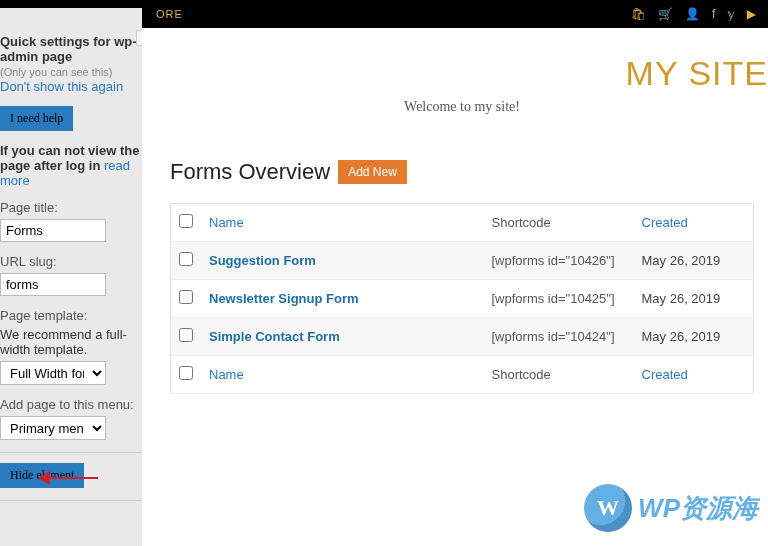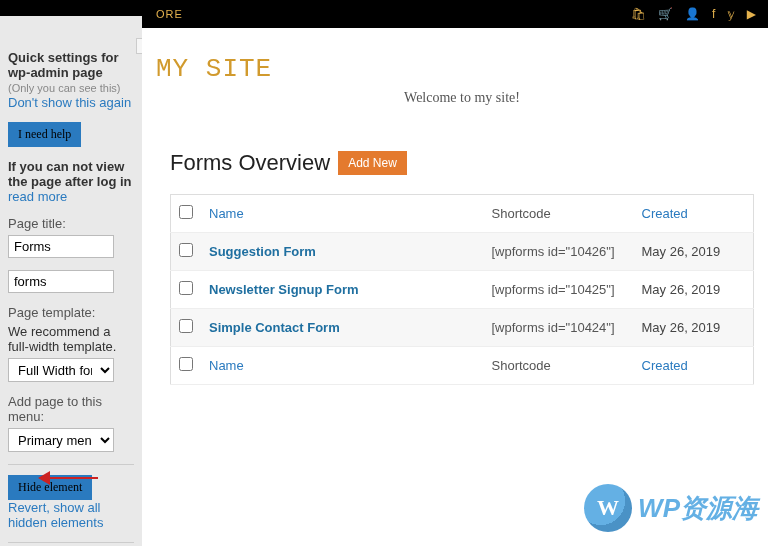--- a/index.html
+++ b/index.html
@@ -5,35 +5,35 @@
 * { box-sizing: border-box; margin: 0; padding: 0; }
 body { font-family: Arial, Helvetica, sans-serif; font-size: 13px; color: #444; background: #fff; width: 768px; height: 546px; overflow: hidden; position: relative; }
 
 
 .topbar { position: absolute; left: 0; right: 0; top: 0; height: 28px; background: #000; display: flex; align-items: center; justify-content: space-between; color: #e3b14d; font-size: 11px; }
 .topbar-left { margin-left: 156px; letter-spacing: 1px; }
 .topbar-icons { display: flex; gap: 12px; margin-right: 12px; font-size: 12px; }
 .topbar-icons span { color: #e3b14d; }
 
 
-.sidebar { position: absolute; left: 0; top: 16px; bottom: 0; width: 142px; background: #e9e9e9; padding: 8px; font-size: 13px; color: #333; overflow: hidden; z-index: 3; }
+.sidebar { position: absolute; left: 0; top: 8px; bottom: 0; width: 142px; background: #e9e9e9; font-size: 13px; color: #333; overflow: hidden; z-index: 3; }
 .close-x { position: absolute; top: 22px; right: -12px; width: 18px; height: 16px; background: #f6f6f6; border: 1px solid #ccc; line-height: 14px; text-align: center; font-size: 11px; color: #555; }
 .sidebar .block { margin-bottom: 12px; }
 .sidebar b { font-weight: bold; font-size: 13px; }
 .sidebar .small { font-size: 11px; color: #888; }
 .sidebar .link { color: #2a7abf; font-size: 13px; cursor: pointer; }
 .sidebar .link13 { color: #2a7abf; font-size: 13px; cursor: pointer; }
 .btn-blue { background: #2a7abf; color: #000000; border: none; padding: 5px 10px; font-size: 12px; cursor: pointer; font-family: Liberation Serif, serif; }
 .sidebar label { display: block; font-size: 13px; margin-bottom: 4px; color: #555; }
 .sidebar input[type=text], .sidebar select { width: 106px; border: 1px solid #bbb; background: #fff; font-size: 13px; padding: 3px 5px; }
 .sidebar select { height: 24px; }
 
 
 .main { position: absolute; left: 156px; right: 0; top: 32px; bottom: 0; background: #fff; }
-.site-title { text-align: left; margin-top: 22px; font-family: Liberation Mono, monospace; color: #d19a2d; font-size: 26px; letter-spacing: 1px; }
+.site-title { text-align: right; margin-top: 22px; font-family: Liberation Sans, sans-serif; color: #d19a2d; font-size: 34px; letter-spacing: 1px; }
 .site-tag { text-align: center; color: #555; font-size: 14px; margin-top: 6px; font-family: Georgia, serif; }
 .content { padding: 14px; margin-top: 30px; }
 .heading-row { display: flex; align-items: center; gap: 8px; margin-bottom: 18px; }
 .heading-row h1 { font-size: 22px; font-weight: 400; color: #222; }
 .btn-orange { background: #e47a2e; color: #fff; border: none; padding: 5px 10px; font-size: 12px; cursor: pointer; }
 .filters { display: flex; align-items: center; gap: 6px; margin-bottom: 6px; }
 .filters select, .filters .apply { border: 1px solid #bbb; background: #f5f5f5; font-size: 12px; padding: 3px 6px; }
 .items-count { margin-left: auto; font-size: 12px; color: #666; }
 table { width: 100%; border-collapse: collapse; border: 1px solid #ddd; }
 th, td { text-align: left; padding: 10px 8px; font-size: 13px; border-bottom: 1px solid #eee; }
@@ -83,35 +83,35 @@
   </div>
   <div class="block">
     <b>If you can not view the page after log in</b>
     <span class="link13">read more</span>
   </div>
   <div class="block">
     <label>Page title:</label>
     <input type="text" value="Forms" style="">
   </div>
   <div class="block">
+    <label>URL slug:</label>
     <input type="text" value="forms" style="">
   </div>
   <div class="block">
     <label>Page template:</label>
     <div style="font-size:13px;margin-bottom:4px">We recommend a full-width template.</div>
     <select><option>Full Width for Page Builder</option></select>
   </div>
   <div class="block">
     <label>Add page to this menu:</label>
     <select><option>Primary menu</option></select>
   </div>
   <div style="border-top:1px solid #ccc;margin:10px 0"></div>
   <div class="block">
     <button class="btn-blue">Hide element</button><br>
-    <span class="link13">Revert, show all hidden elements</span>
   </div>
   <div style="border-top:1px solid #ccc;margin:10px 0"></div>
 
 </div>
 
 <div class="arrow">
   <div class="arrow-head"></div>
     <div class="arrow-line"></div>
 </div>
 

